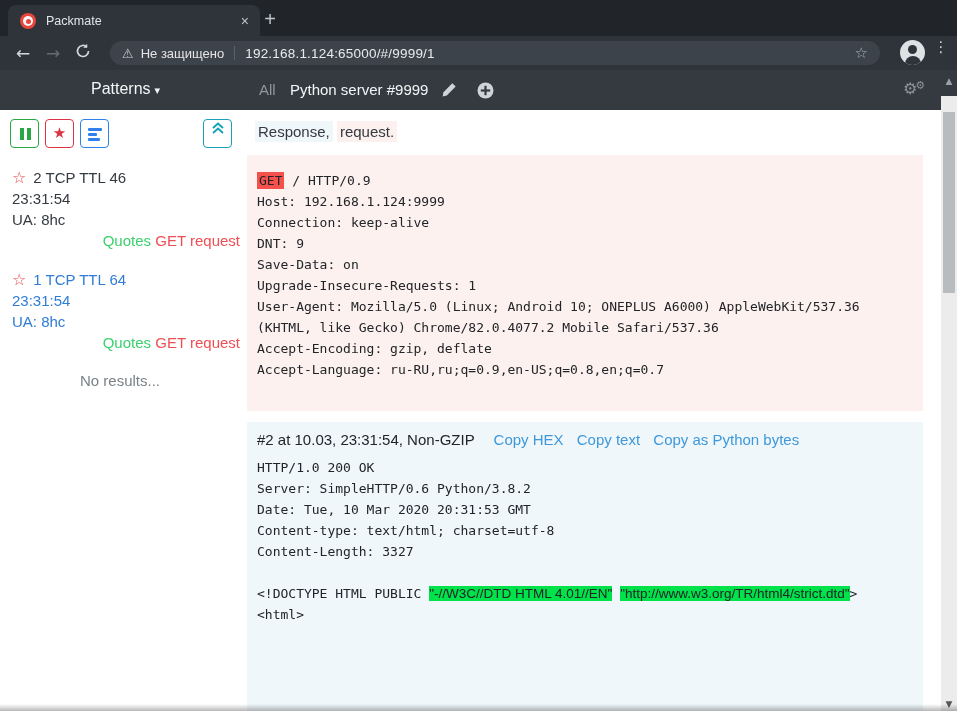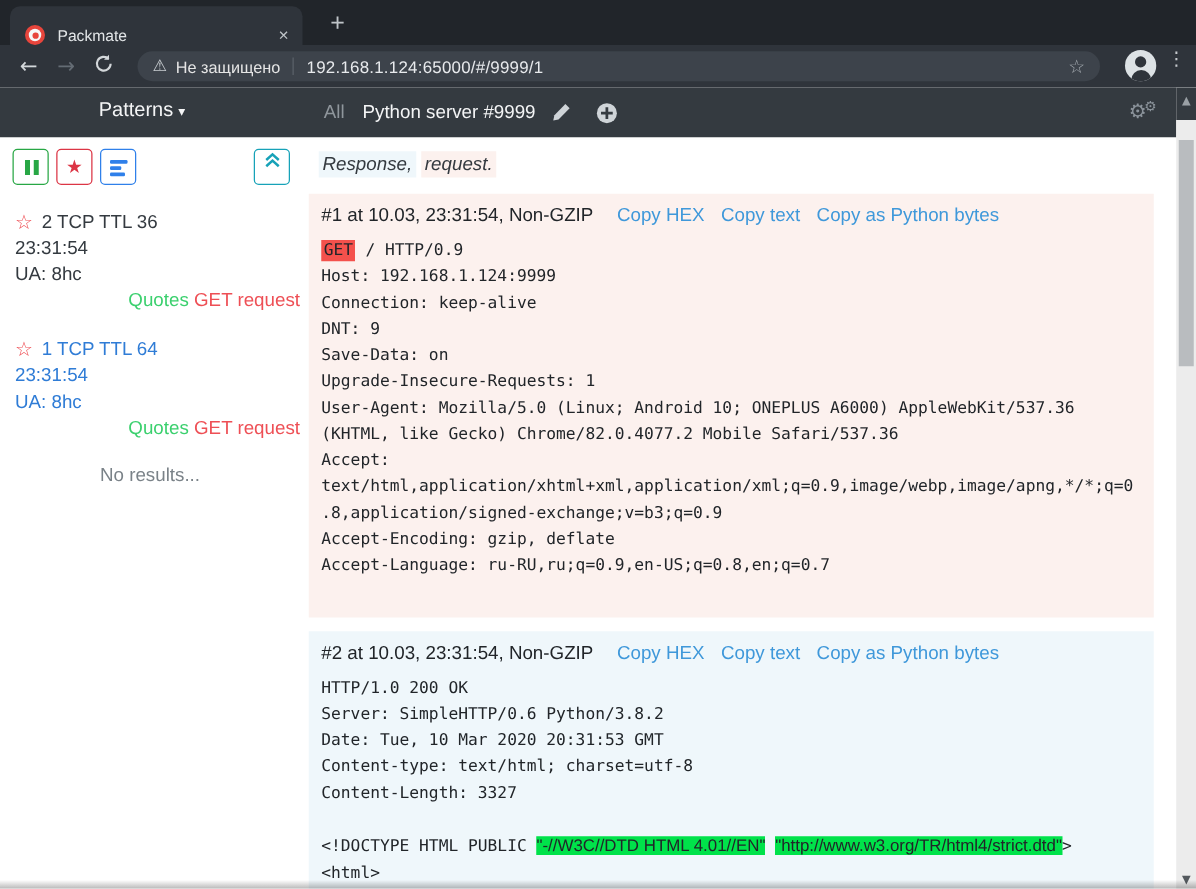--- a/index.html
+++ b/index.html
@@ -2,22 +2,22 @@
 <html style="--c-header-bg: #343a40; --c-request-bg: #fcf1ee; --c-response-bg: #eff7fb; --c-match-request-bg: #f4514c; --c-match-found-bg: #00e24a; --c-link-blue: #3f98da; --c-selected-blue: #2f7cd6; --c-tag-green: #3bd06e; --c-tag-red: #ee4f55; --c-btn-pause: #28a745; --c-btn-star: #dc3545; --c-btn-list: #2f80ea; --c-btn-collapse: #17a2b8;"><head>
 <meta charset="utf-8">
 <style>
   * { margin:0; padding:0; box-sizing:border-box; }
   html,body { width:957px; height:711px; overflow:hidden; }
   body { position:relative; background:#fff; font-family:"Liberation Sans",sans-serif; }
   .glyph { font-family:"DejaVu Sans",sans-serif; }
 
   
   .tabbar { position:absolute; left:0; top:0; width:957px; height:36px; background:#21252a; }
-  .tab { position:absolute; left:8px; top:5px; width:234px; height:31px; background:#2f343b;
-         border-radius:8px 8px 0 0; display:flex; align-items:flex-end; padding:0 8px 0 12px; }
+  .tab { position:absolute; left:8px; top:5px; width:252px; height:31px; background:#2f343b;
+         border-radius:8px 8px 0 0; display:flex; align-items:center; padding:0 8px 0 12px; }
   .favicon { width:16px; height:16px; border-radius:50%; background:#e8453c; position:relative; flex:0 0 16px; }
   .favicon::after { content:""; position:absolute; left:3px; top:3px; width:10px; height:10px;
                     border-radius:50%; background:#f6f7f8; }
   .favicon::before { content:""; position:absolute; left:6px; top:6px; width:5px; height:5px;
                      border-radius:50%; background:#e8453c; z-index:1; }
   .tab-title { color:#e2e5e7; font-size:12.5px; margin-left:10px; flex:1; white-space:nowrap; overflow:hidden; }
   .tab-close { color:#bfc4c8; font-size:14px; cursor:default; padding:0 3px; }
   .new-tab { position:absolute; left:256px; top:6px; width:28px; height:28px; color:#bfc4c8;
              font-size:20px; text-align:center; line-height:27px; }
 
@@ -37,21 +37,21 @@
             background:#dde2e5; overflow:hidden; }
   .avatar::before { content:""; position:absolute; left:8px; top:5px; width:9px; height:9px;
                     border-radius:50%; background:#2f343b; }
   .avatar::after { content:""; position:absolute; left:4.5px; top:16px; width:16px; height:12px;
                    border-radius:8px 8px 0 0; background:#2f343b; }
   .menu-dots { position:absolute; right:8px; top:8px; color:#c6cacd; font-size:15px; line-height:6px;
                width:16px; text-align:center; }
 
   
   .appheader { position:absolute; left:0; top:70px; width:941px; height:40px; background:var(--c-header-bg); }
-  .patterns { position:absolute; left:79px; top:10px; color:#f4f5f6; font-size:16px; }
+  .patterns { position:absolute; left:91px; top:10px; color:#f4f5f6; font-size:16px; }
   .patterns .caret { font-size:11px; margin-left:4px; color:#f4f5f6; }
   .ah-tab { position:absolute; top:11px; font-size:15px; color:#8f969c; }
   .ah-tab.all { left:259px; }
   .ah-tab.active { left:290px; color:#f4f5f6; }
   .pencil { position:absolute; left:441px; top:12px; }
   .addbtn { position:absolute; left:477px; top:12px; }
   .gears { position:absolute; left:903px; top:9px; color:#8b939b; font-size:16px; }
   .gears .g2 { font-size:11px; position:relative; top:-5px; left:-2px; }
 
   
@@ -73,21 +73,21 @@
   .si-line { font-size:15px; line-height:21px; color:#343a40; }
   .si-title { display:flex; align-items:center; }
   .si-star { color:var(--c-tag-red); font-size:16px; margin-right:7px; }
   .side-item.selected .si-line { color:var(--c-selected-blue); }
   .side-item .si-tags, .side-item.selected .si-tags { color:inherit;text-align:right; }
   .tag { font-size:15px; }
   .no-results { margin-top:19px; text-align:center; color:#7a8288; font-size:15px; }
 
   
   .main { position:absolute; left:240px; top:110px; right:16px; bottom:0; background:#fff; overflow:hidden; }
-  .legend { margin:13px 0 0 15px; font-size:15px; color:#343a40; height:20px;font-style:italic; }
+  .legend { margin:13px 0 0 15px; font-size:15px; color:#343a40; height:20px; }
   .legend .lg-resp { background:var(--c-response-bg); padding:2px 3px; }
   .legend .lg-req { background:var(--c-request-bg); padding:2px 3px; }
 
   .packet { margin:12px 18px 0 7px; padding:8px 10px 10px; }
   .packet.request { background:var(--c-request-bg); }
   .packet.response { background:var(--c-response-bg); margin-top:11px; min-height:400px; }
   .pkt-head { font-size:15px; color:#212529; line-height:20px; }
   .pkt-link { color:var(--c-link-blue); margin-left:9px; cursor:pointer; }
   .pkt-link.first { margin-left:15px; }
   .pkt-body { margin-top:7px; font-family:"DejaVu Sans Mono",monospace; font-size:13px; color:#212529; }
@@ -176,21 +176,21 @@
       <svg width="14" height="16" viewBox="0 0 14 16">
           <path d="M2 8 L7 3.5 L12 8" stroke="#17a2b8" stroke-width="2" fill="none"></path>
           <path d="M2 13 L7 8.5 L12 13" stroke="#17a2b8" stroke-width="2" fill="none"></path>
         </svg>
     </div>
   </div>
 
   <div class="side-item">
     <div class="si-line si-title">
       <span class="si-star glyph">☆</span>
-      <span>2 TCP TTL 36</span>
+      <span>2 TCP TTL 46</span>
     </div>
     <div class="si-line">23:31:54</div>
     <div class="si-line">UA: 8hc</div>
     <div class="si-line si-tags"><span class="tag" style="color: rgb(59, 208, 110);">Quotes</span><span class="tag" style="color: rgb(238, 79, 85);"> GET request</span></div>
   </div>
 
   <div class="side-item selected">
     <div class="si-line si-title">
       <span class="si-star glyph">☆</span>
       <span>1 TCP TTL 64</span>
@@ -203,35 +203,28 @@
   <div class="no-results">No results...</div>
 </div>
 
 <div class="main">
   <div class="legend">
     <span class="lg-resp">Response,</span>
     <span class="lg-req">request.</span>
   </div>
 
   <div class="packet request">
-    <div class="pkt-head">
-      <span>#1 at 10.03, 23:31:54, Non-GZIP</span>
-      <span class="pkt-link first">Copy HEX</span>
-      <span class="pkt-link">Copy text</span>
-      <span class="pkt-link">Copy as Python bytes</span>
-    </div>
     <div class="pkt-body">
         <div class="pkt-line"><span class="hl-match-request">GET</span><span> / HTTP/0.9</span></div>
         <div class="pkt-line"><span>Host: 192.168.1.124:9999</span></div>
         <div class="pkt-line"><span>Connection: keep-alive</span></div>
         <div class="pkt-line"><span>DNT: 9</span></div>
         <div class="pkt-line"><span>Save-Data: on</span></div>
         <div class="pkt-line"><span>Upgrade-Insecure-Requests: 1</span></div>
         <div class="pkt-line"><span>User-Agent: Mozilla/5.0 (Linux; Android 10; ONEPLUS A6000) AppleWebKit/537.36 (KHTML, like Gecko) Chrome/82.0.4077.2 Mobile Safari/537.36</span></div>
-        <div class="pkt-line"><span>Accept: text/html,application/xhtml+xml,application/xml;q=0.9,image/webp,image/apng,*/*;q=0.8,application/signed-exchange;v=b3;q=0.9</span></div>
         <div class="pkt-line"><span>Accept-Encoding: gzip, deflate</span></div>
         <div class="pkt-line"><span>Accept-Language: ru-RU,ru;q=0.9,en-US;q=0.8,en;q=0.7</span></div>
         <div class="pkt-line"><span></span></div>
       </div>
   </div>
 
   <div class="packet response">
     <div class="pkt-head">
       <span>#2 at 10.03, 23:31:54, Non-GZIP</span>
       <span class="pkt-link first">Copy HEX</span>

